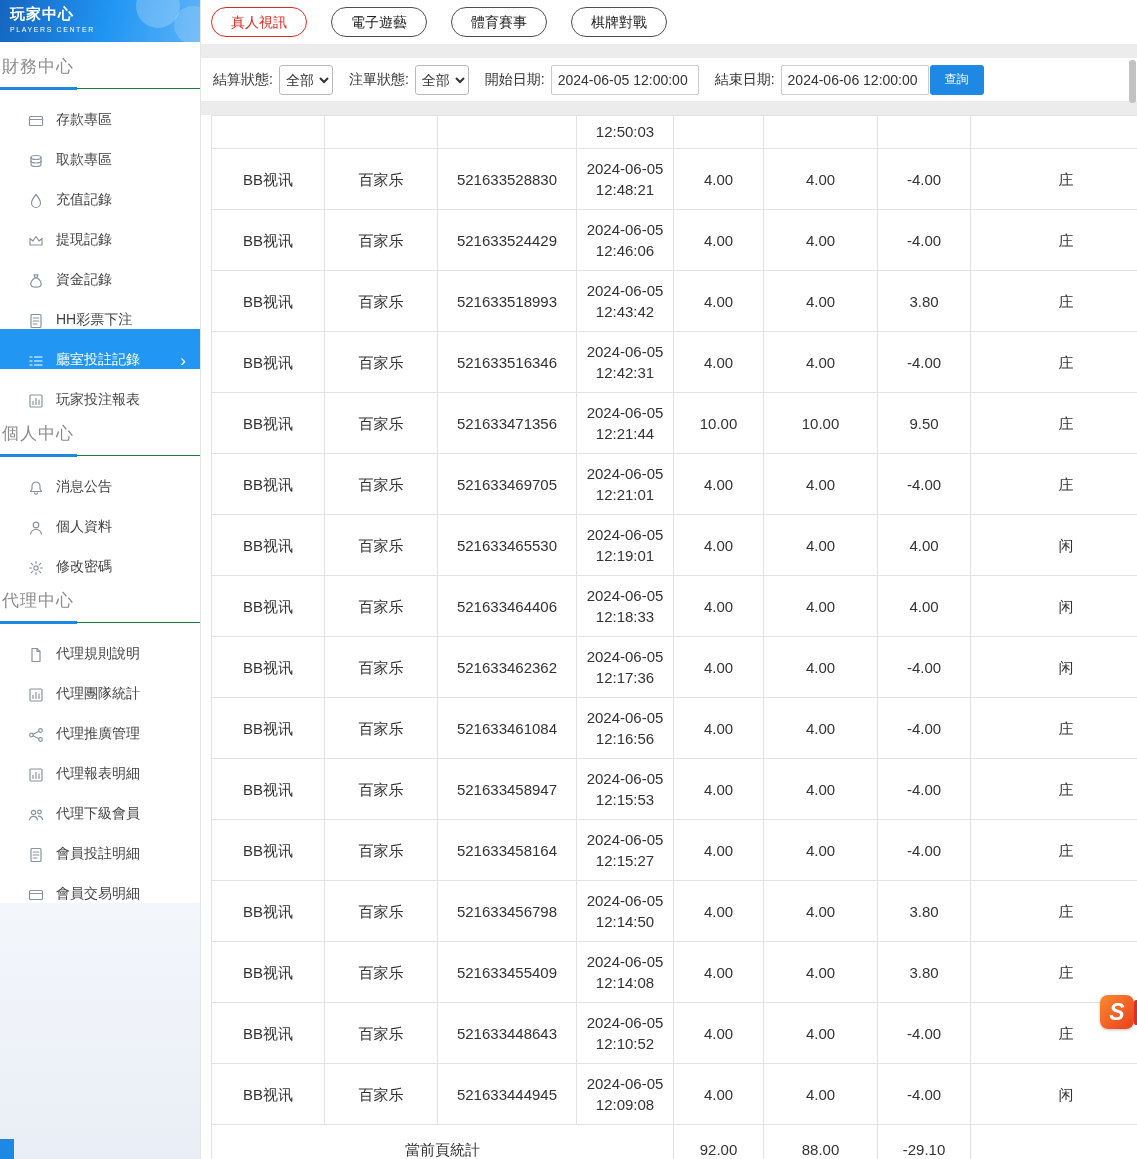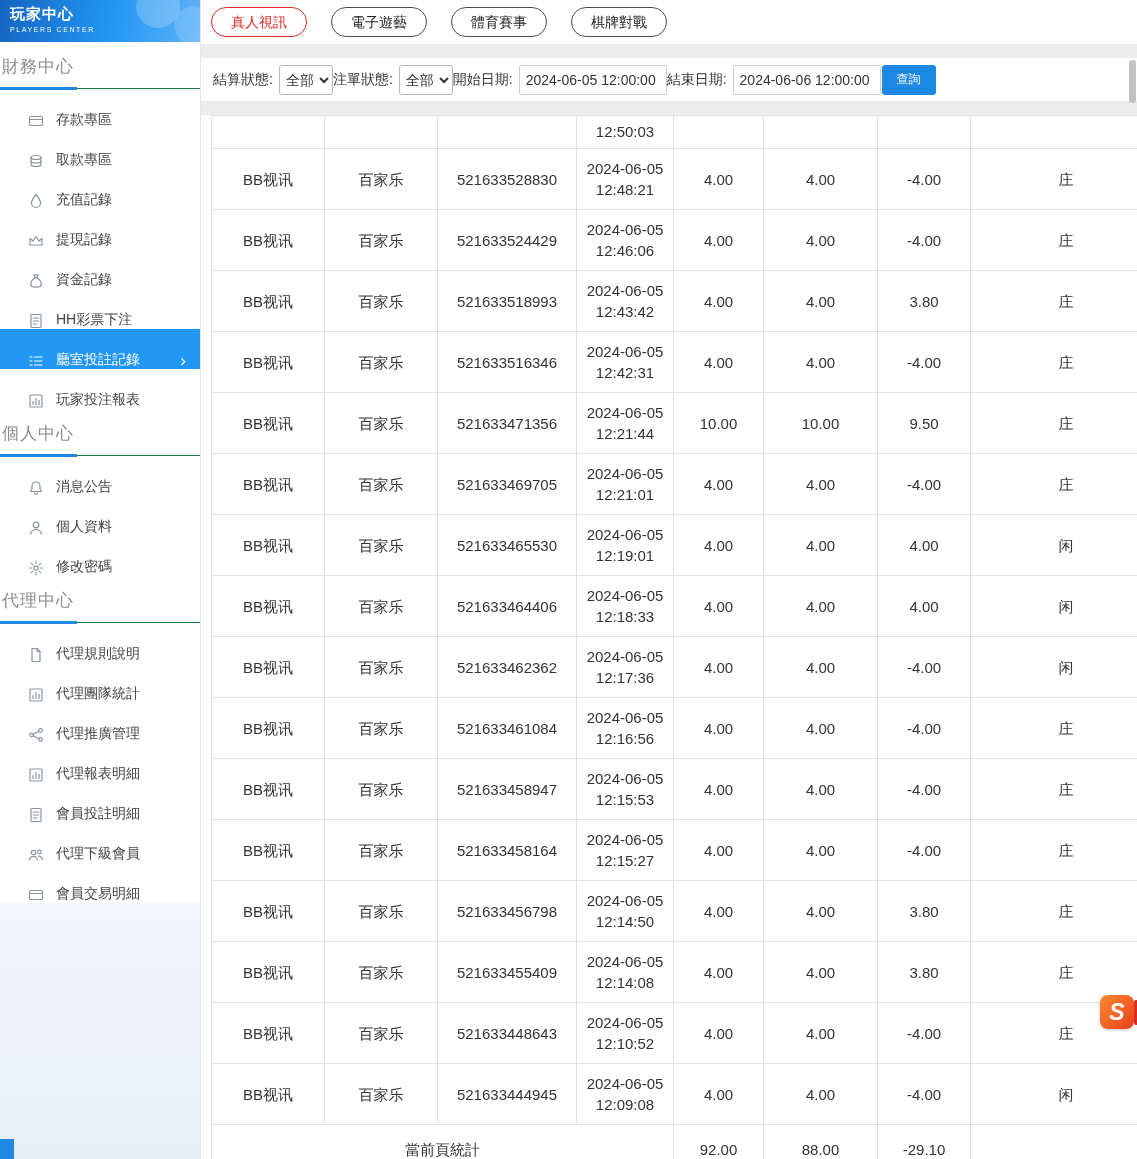--- a/index.html
+++ b/index.html
@@ -25,21 +25,21 @@
   .chev{margin-left:auto;margin-right:14px;font-size:17px;color:#fff;line-height:1;}
   .sidebar-filler{flex:1;background:linear-gradient(#f3f6fb,#e9eef6);}
 
   
   .content{flex:1;display:flex;flex-direction:column;min-width:0;background:#8b5cf6;}
   .tabs-panel{height:44px;background:#fff;display:flex;align-items:center;padding-left:10px;gap:24px;flex-shrink:0;}
   .pill{height:30px;line-height:28px;padding:0 19px;border:1px solid #4d4d4d;border-radius:16px;font-size:14px;color:#222;cursor:pointer;background:#fff;white-space:nowrap;}
   .pill.active{border-color:#e02a20;color:#e02a20;}
   .hgap{height:14px;background:#ececec;flex-shrink:0;}
   .filter-panel{height:43px;background:#fff;display:flex;align-items:center;padding-left:12px;font-size:14px;color:#333;flex-shrink:0;white-space:nowrap;}
-  .f-label{}
+  .f-label{margin-left:16px;}
   .f-label:first-child{margin-left:0;}
   .filter-panel select{height:30px;border:1px solid #b9b9b9;border-radius:3px;font-size:14px;color:#333;background:#fff;margin-left:6px;padding:0 2px;}
   .date-input{width:148px;height:30px;border:1px solid #ccc;border-radius:2px;font-size:14px;color:#333;padding:0 6px;margin-left:6px;background:#fff;}
   .btn-search{height:30px;padding:0 15px;background:#1e88e5;border:none;border-radius:3px;color:#fff;font-size:12px;margin-left:1px;cursor:pointer;}
 
   
   .table-wrap{flex:1;background:#fff;padding-left:10px;overflow:hidden;}
   table{border-collapse:collapse;table-layout:fixed;width:950px;}
   td{border:1px solid #e2e2e2;text-align:center;font-size:15px;color:#333;height:61px;line-height:21px;padding:0 2px;vertical-align:middle;background:#fff;}
   tr.partial td{height:33px;vertical-align:top;padding-top:5px;text-align:center;}
@@ -180,35 +180,35 @@
           <span class="mi-icon"><svg viewBox="0 0 16 16">
               <rect x="2" y="2" width="12" height="12" rx="1"></rect>
               <line x1="5" y1="11.5" x2="5" y2="8.5"></line>
               <line x1="8" y1="11.5" x2="8" y2="5.5"></line>
               <line x1="11" y1="11.5" x2="11" y2="7"></line>
             </svg></span>
           <span class="mi-label">代理報表明細</span>
         </div>
         <div class="menu-item">
           <span class="mi-icon"><svg viewBox="0 0 16 16">
+              <circle cx="5.5" cy="5.5" r="2.2"></circle>
+              <path d="M1.5 13c.5-2.4 2-3.6 4-3.6s3.5 1.2 4 3.6"></path>
+              <circle cx="11.5" cy="5" r="1.8"></circle>
+              <path d="M10.5 9.2c2 0 3.5 1.1 4 3.3"></path>
+            </svg></span>
+          <span class="mi-label">代理下級會員</span>
+        </div>
+        <div class="menu-item">
+          <span class="mi-icon"><svg viewBox="0 0 16 16">
               <rect x="3" y="1.5" width="10" height="13" rx="1"></rect>
               <line x1="5.2" y1="5" x2="10.8" y2="5"></line>
               <line x1="5.2" y1="8" x2="10.8" y2="8"></line>
               <line x1="5.2" y1="11" x2="9" y2="11"></line>
             </svg></span>
           <span class="mi-label">會員投註明細</span>
-        </div>
-        <div class="menu-item">
-          <span class="mi-icon"><svg viewBox="0 0 16 16">
-              <circle cx="5.5" cy="5.5" r="2.2"></circle>
-              <path d="M1.5 13c.5-2.4 2-3.6 4-3.6s3.5 1.2 4 3.6"></path>
-              <circle cx="11.5" cy="5" r="1.8"></circle>
-              <path d="M10.5 9.2c2 0 3.5 1.1 4 3.3"></path>
-            </svg></span>
-          <span class="mi-label">代理下級會員</span>
         </div>
         <div class="menu-item">
           <span class="mi-icon"><svg viewBox="0 0 16 16">
               <rect x="1.5" y="3.5" width="13" height="9" rx="1"></rect>
               <line x1="1.5" y1="6.5" x2="14.5" y2="6.5"></line>
             </svg></span>
           <span class="mi-label">會員交易明細</span>
         </div>
       </nav>
     <div class="sidebar-filler"></div>

